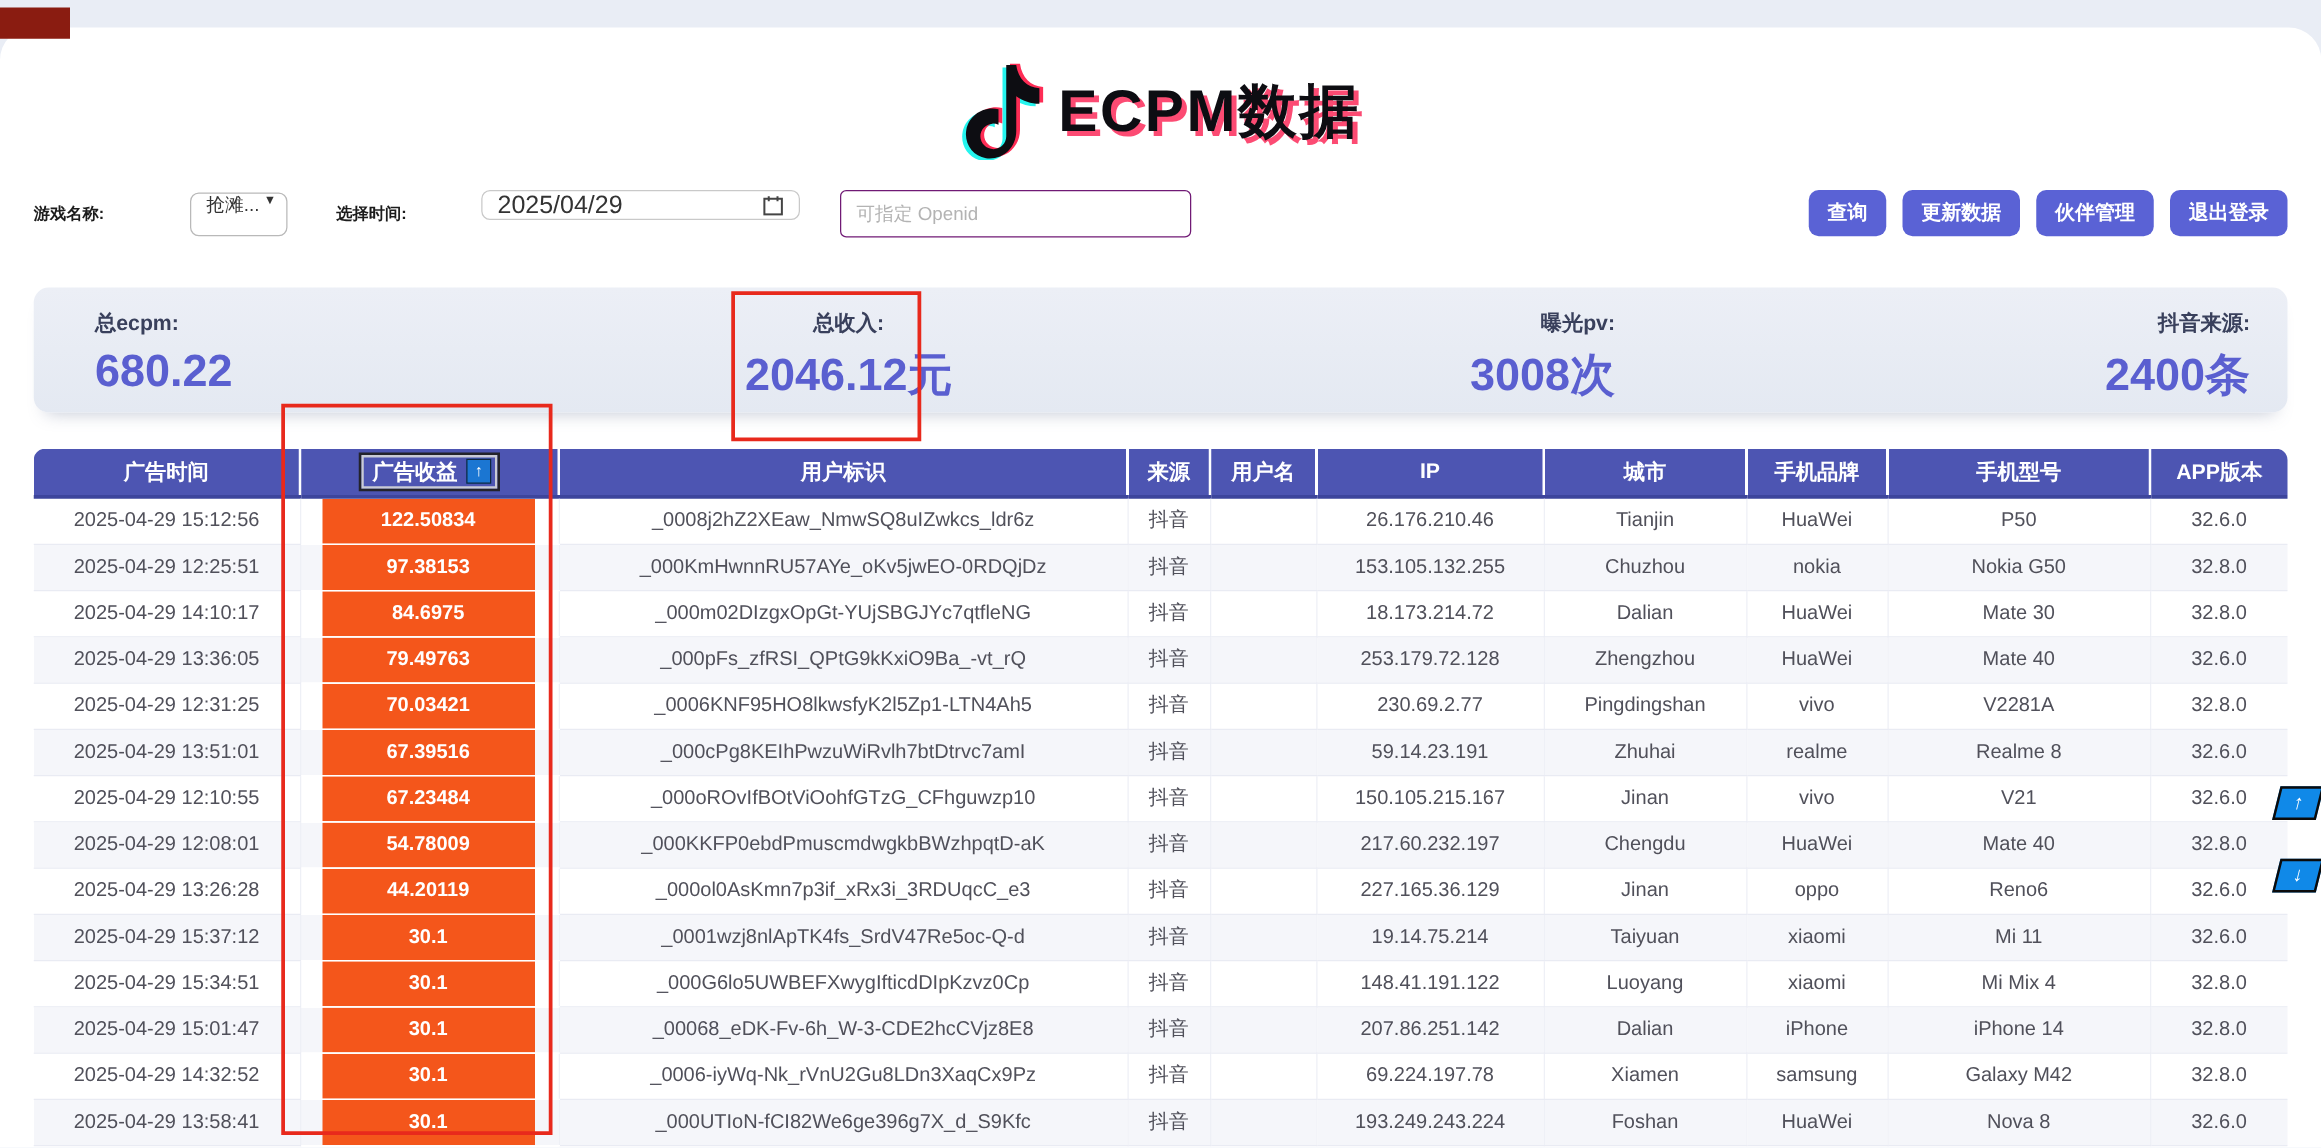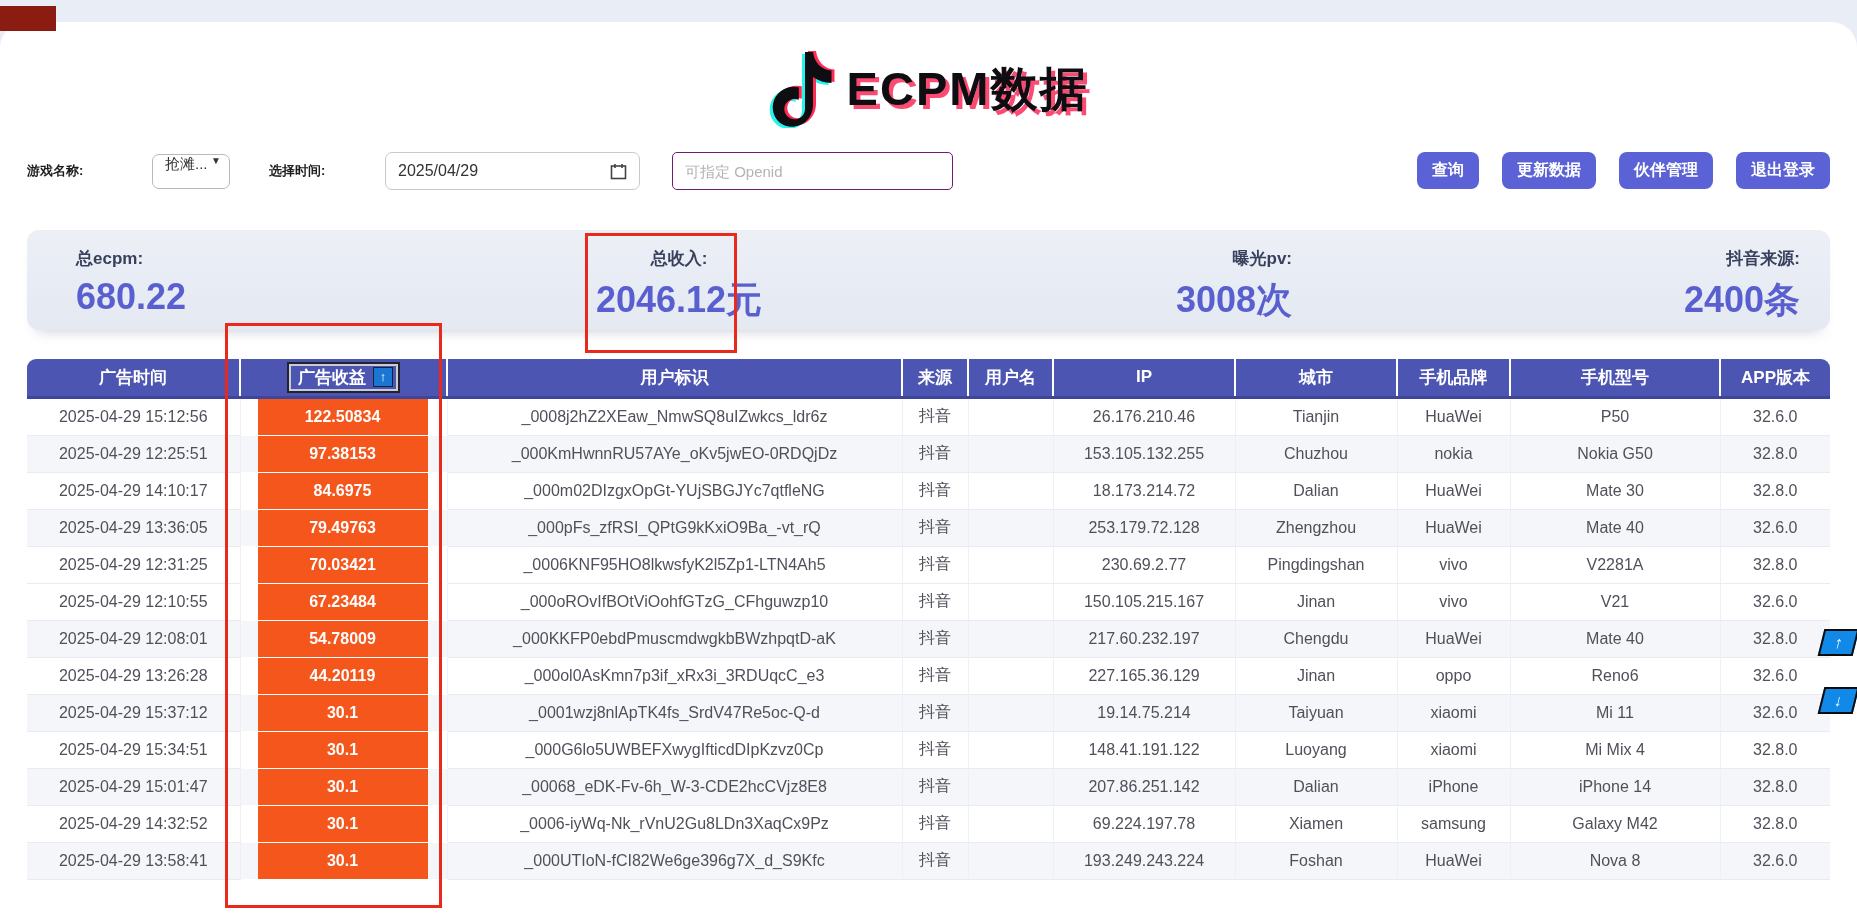--- a/index.html
+++ b/index.html
@@ -21,29 +21,29 @@
   
   .filter-row { position:relative; height:66px; }
   .flabel { position:absolute; top:28px; font-size:13px; font-weight:700; color:#1c1c1c; }
   .flabel.game { left:27px; }
   .flabel.time { left:269px; }
   .select-box { position:absolute; left:152px; top:20px; width:78px; height:35px;
     border:1px solid #b9b9b9; border-radius:7px; background:#fff; display:flex;
     align-items:flex-start; justify-content:space-between; padding:0 8px 0 12px;
     font-size:15px; color:#333; cursor:pointer; }
   .select-box .chev { font-size:10px; color:#333; }
-  .date-box { position:absolute; left:385px; top:18px; width:255px; height:38px;
+  .date-box { position:absolute; left:385px; top:18px; width:255px; height:24px;
     border:1px solid #c9c9c9; border-radius:7px; background:#fff; display:flex;
-    align-items:center; padding:0 12px; font-size:16px; color:#333; }
+    align-items:center; padding:0 12px; font-size:20px; color:#333; }
   .date-box .cal { margin-left:auto; }
   .openid-input { position:absolute; left:672px; top:18px; width:281px; height:38px;
     border:1px solid #701a75; border-radius:5px; padding:0 12px; font-size:15px;
     color:#333; outline:none; font-family:inherit; }
   .openid-input::placeholder { color:#b3b3b3; }
-  .btn-group { position:absolute; right:27px; top:18px; display:flex; gap:23px;align-items:center; }
+  .btn-group { position:absolute; right:27px; top:18px; display:flex; gap:13px;align-items:center; }
   .btn { height:37px; border:none; border-radius:8px; background:#5a62d5; color:#fff;
     font-size:16px; font-weight:700; padding:0 15px; cursor:pointer; font-family:inherit; }
 
   
   .stats-bar { position:relative; margin:30px 27px 0 27px; height:100px; border-radius:12px;
     background:linear-gradient(180deg,#eceff6 0%,#e4e9f2 100%);
     box-shadow:0 10px 14px -10px rgba(120,130,160,.45); }
   .stat { position:absolute; top:17px;margin-left:19px; }
   .stat .slabel { font-size:17px; font-weight:700; color:#39405c; margin-bottom:6px; }
   .stat .svalue { font-size:36px; font-weight:700; color:#5a5fd0; }
@@ -241,20 +241,34 @@
     </td>
     <td>_0006KNF95HO8lkwsfyK2l5Zp1-LTN4Ah5</td>
     <td>抖音</td>
     <td></td>
     <td>230.69.2.77</td>
     <td>Pingdingshan</td>
     <td>vivo</td>
     <td>V2281A</td>
     <td>32.8.0</td>
   </tr>
+        <tr class="alt">
+    <td>2025-04-29 13:51:01</td>
+    <td class="rev-cell">
+      <div class="rev-pill">67.39516</div>
+    </td>
+    <td>_000cPg8KEIhPwzuWiRvlh7btDtrvc7amI</td>
+    <td>抖音</td>
+    <td></td>
+    <td>59.14.23.191</td>
+    <td>Zhuhai</td>
+    <td>realme</td>
+    <td>Realme 8</td>
+    <td>32.6.0</td>
+  </tr>
         <tr>
     <td>2025-04-29 12:10:55</td>
     <td class="rev-cell">
       <div class="rev-pill">67.23484</div>
     </td>
     <td>_000oROvIfBOtViOohfGTzG_CFhguwzp10</td>
     <td>抖音</td>
     <td></td>
     <td>150.105.215.167</td>
     <td>Jinan</td>

